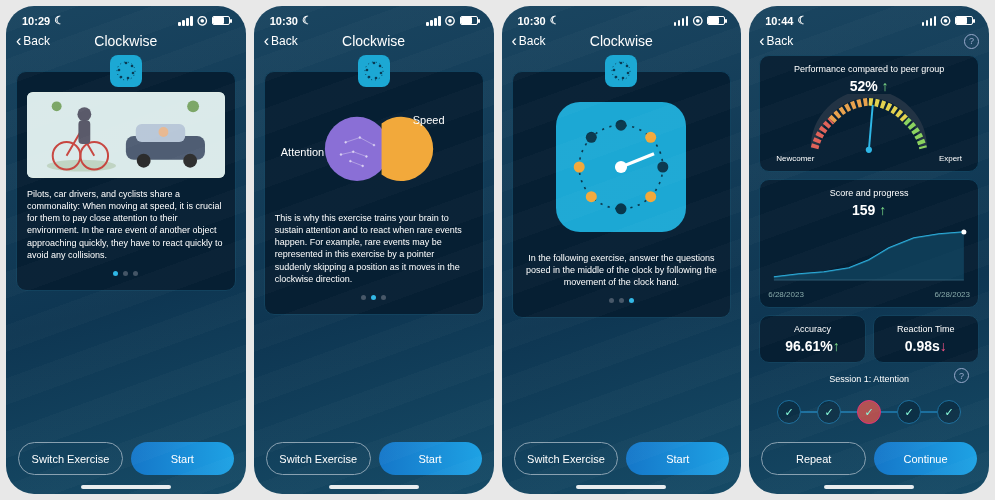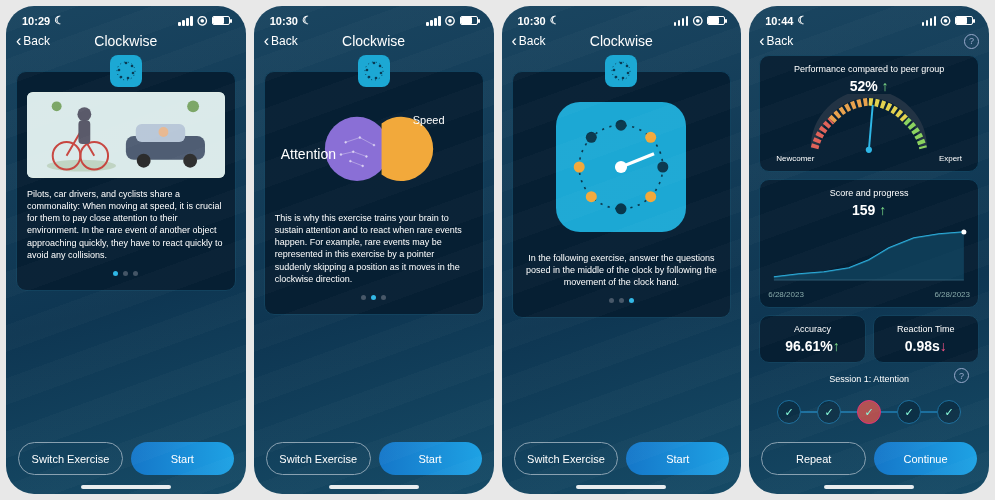--- a/index.html
+++ b/index.html
@@ -207,21 +207,21 @@
               <circle cx="65" cy="65" r="1" fill="#fff"></circle>
               <circle cx="55" cy="58" r="1" fill="#fff"></circle>
               <circle cx="78" cy="70" r="1" fill="#fff"></circle>
             <line x1="60" y1="45" x2="75" y2="40"></line>
               <line x1="68" y1="55" x2="82" y2="60"></line>
               <line x1="75" y1="40" x2="90" y2="48"></line>
               <line x1="65" y1="65" x2="78" y2="70"></line>
               <line x1="55" y1="58" x2="68" y2="55"></line>
           </g>
         </svg>
-        <span style="position:absolute;left:6px;top:54px;font-size:14px">Attention</span>
+        <span style="position:absolute;left:6px;top:54px;font-size:11px">Attention</span>
         <span style="position:absolute;right:28px;top:22px;font-size:11px">Speed</span>
       </div>
       <div class="cardtext">This is why this exercise trains your brain to sustain attention and to react when rare events happen. For example, rare events may be represented in this exercise by a pointer suddenly skipping a position as it moves in the clockwise direction.</div>
       <div class="dots">
         <span></span>
           <span class="active"></span>
           <span></span>
       </div>
     </div>
   </div>

